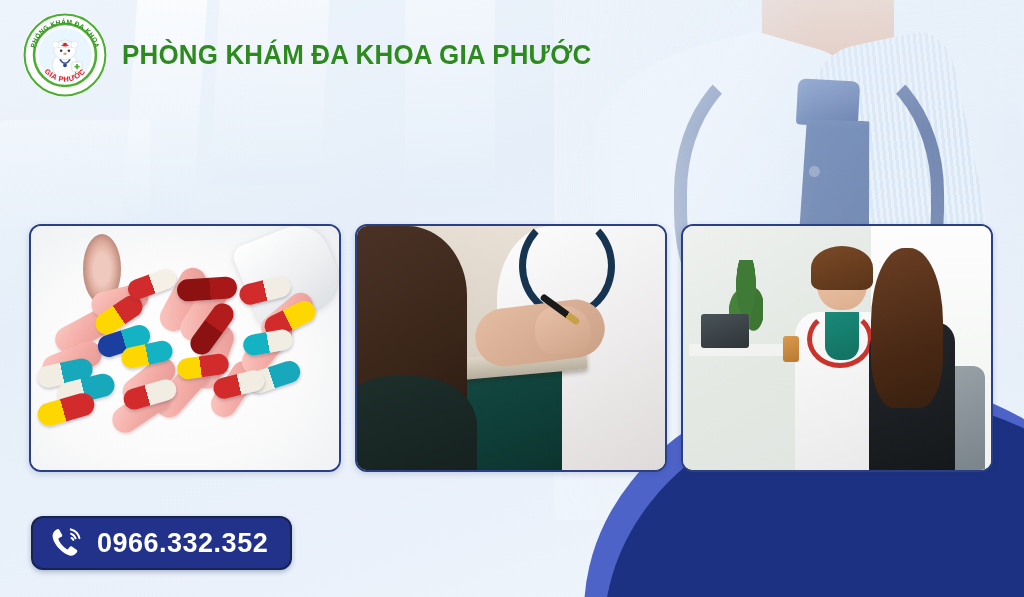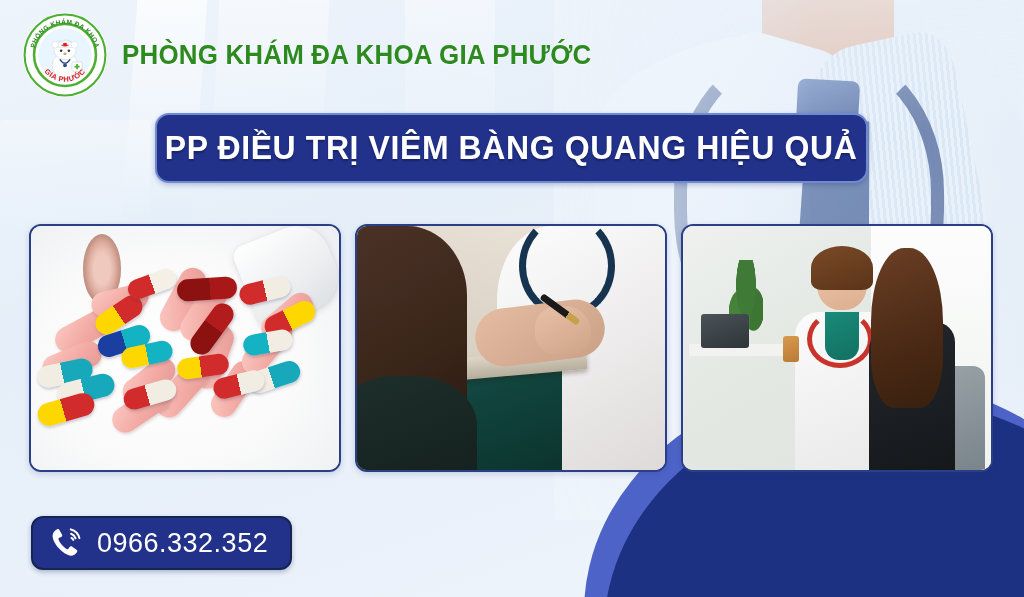--- a/index.html
+++ b/index.html
@@ -377,21 +377,21 @@
     display: flex;
     align-items: center;
     gap: 14px;
     z-index: 7;
     box-shadow: 0 2px 5px rgba(20,35,100,.3);
   }
   .phone-icon svg { display:block; width: 34px; height: 34px; }
   .phone-number {
     color: #ffffff;
     font-size: 27px;
-    font-weight: normal;
+    font-weight: bold;
     letter-spacing: .5px;
     white-space: nowrap;
   }
 </style>
 </head>
 <body>
 
 <div id="banner">
 
   <div class="bg-photo">
@@ -451,23 +451,20 @@
           <textPath href="#arcTop" startOffset="50%" text-anchor="middle">PHÒNG KHÁM ĐA KHOA</textPath>
         </text>
         <text font-size="8.6" font-weight="bold" fill="#e02020" letter-spacing="0.6" font-family="Liberation Sans, sans-serif">
           <textPath href="#arcBot" startOffset="50%" text-anchor="middle">GIA PHƯỚC</textPath>
         </text>
       </svg>
     </div>
     <div class="brand-name">PHÒNG KHÁM ĐA KHOA GIA PHƯỚC</div>
   </div>
 
-  <div class="title-bar">
-    <div class="title-text">PP ĐIỀU TRỊ VIÊM BÀNG QUANG HIỆU QUẢ</div>
-  </div>
 
   <div class="photos">
 
     <div class="photo">
       <div class="pills-bg"></div>
       <div class="bottle"></div>
       <div class="bottle-mouth"></div>
 
       <div class="pill tab" style="left:22px; top:92px;  width:62px; height:26px; transform:rotate(-28deg);"></div>
       <div class="pill tab" style="left:10px; top:122px; width:62px; height:26px; transform:rotate(-22deg);"></div>

